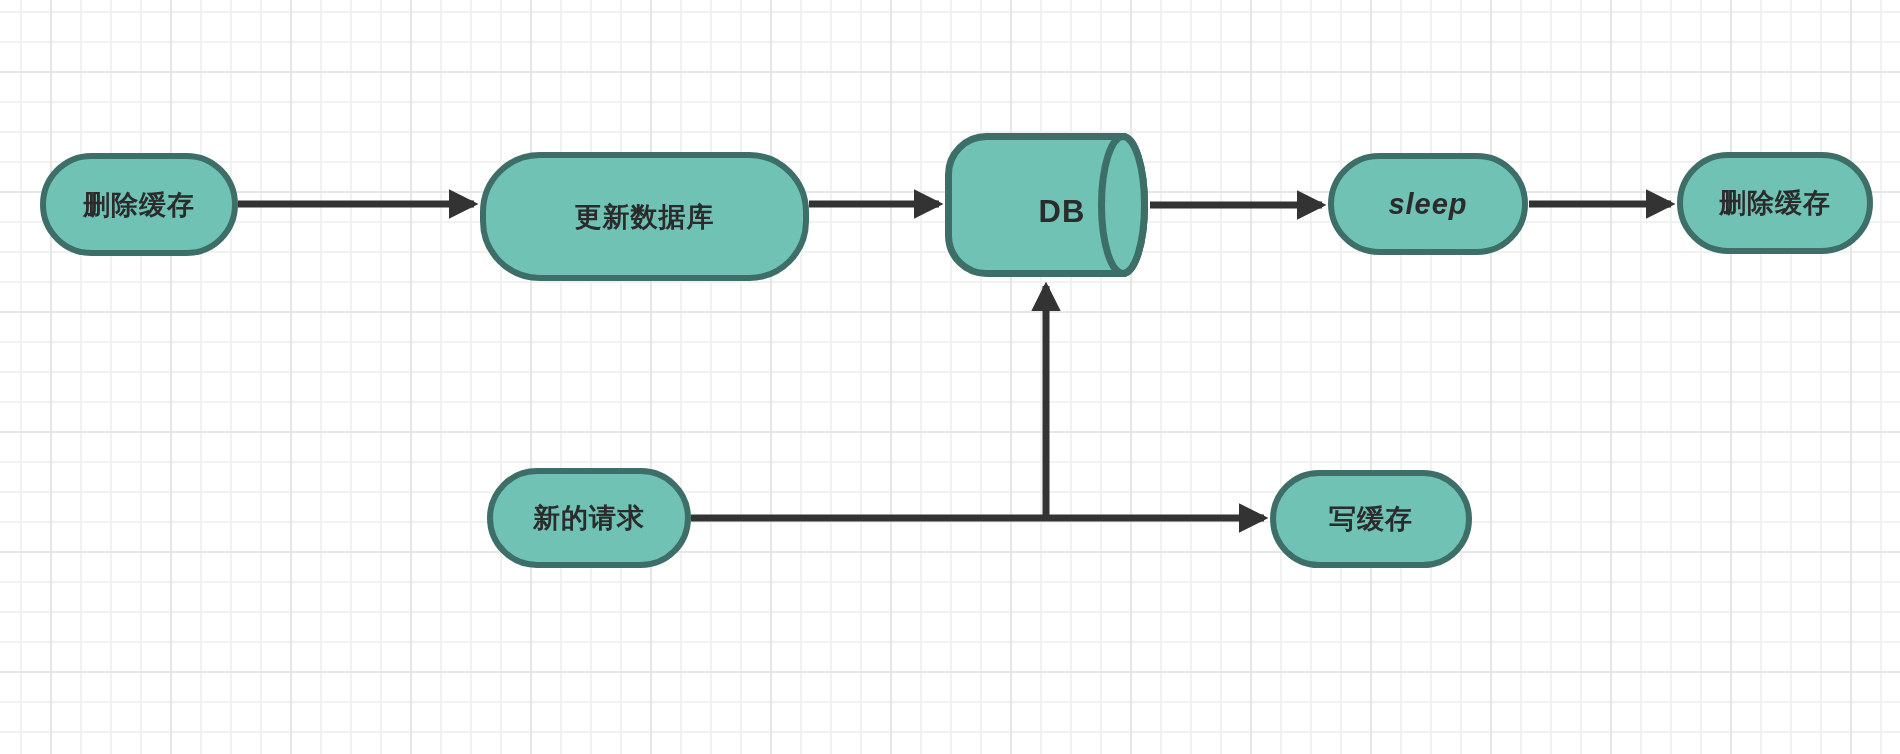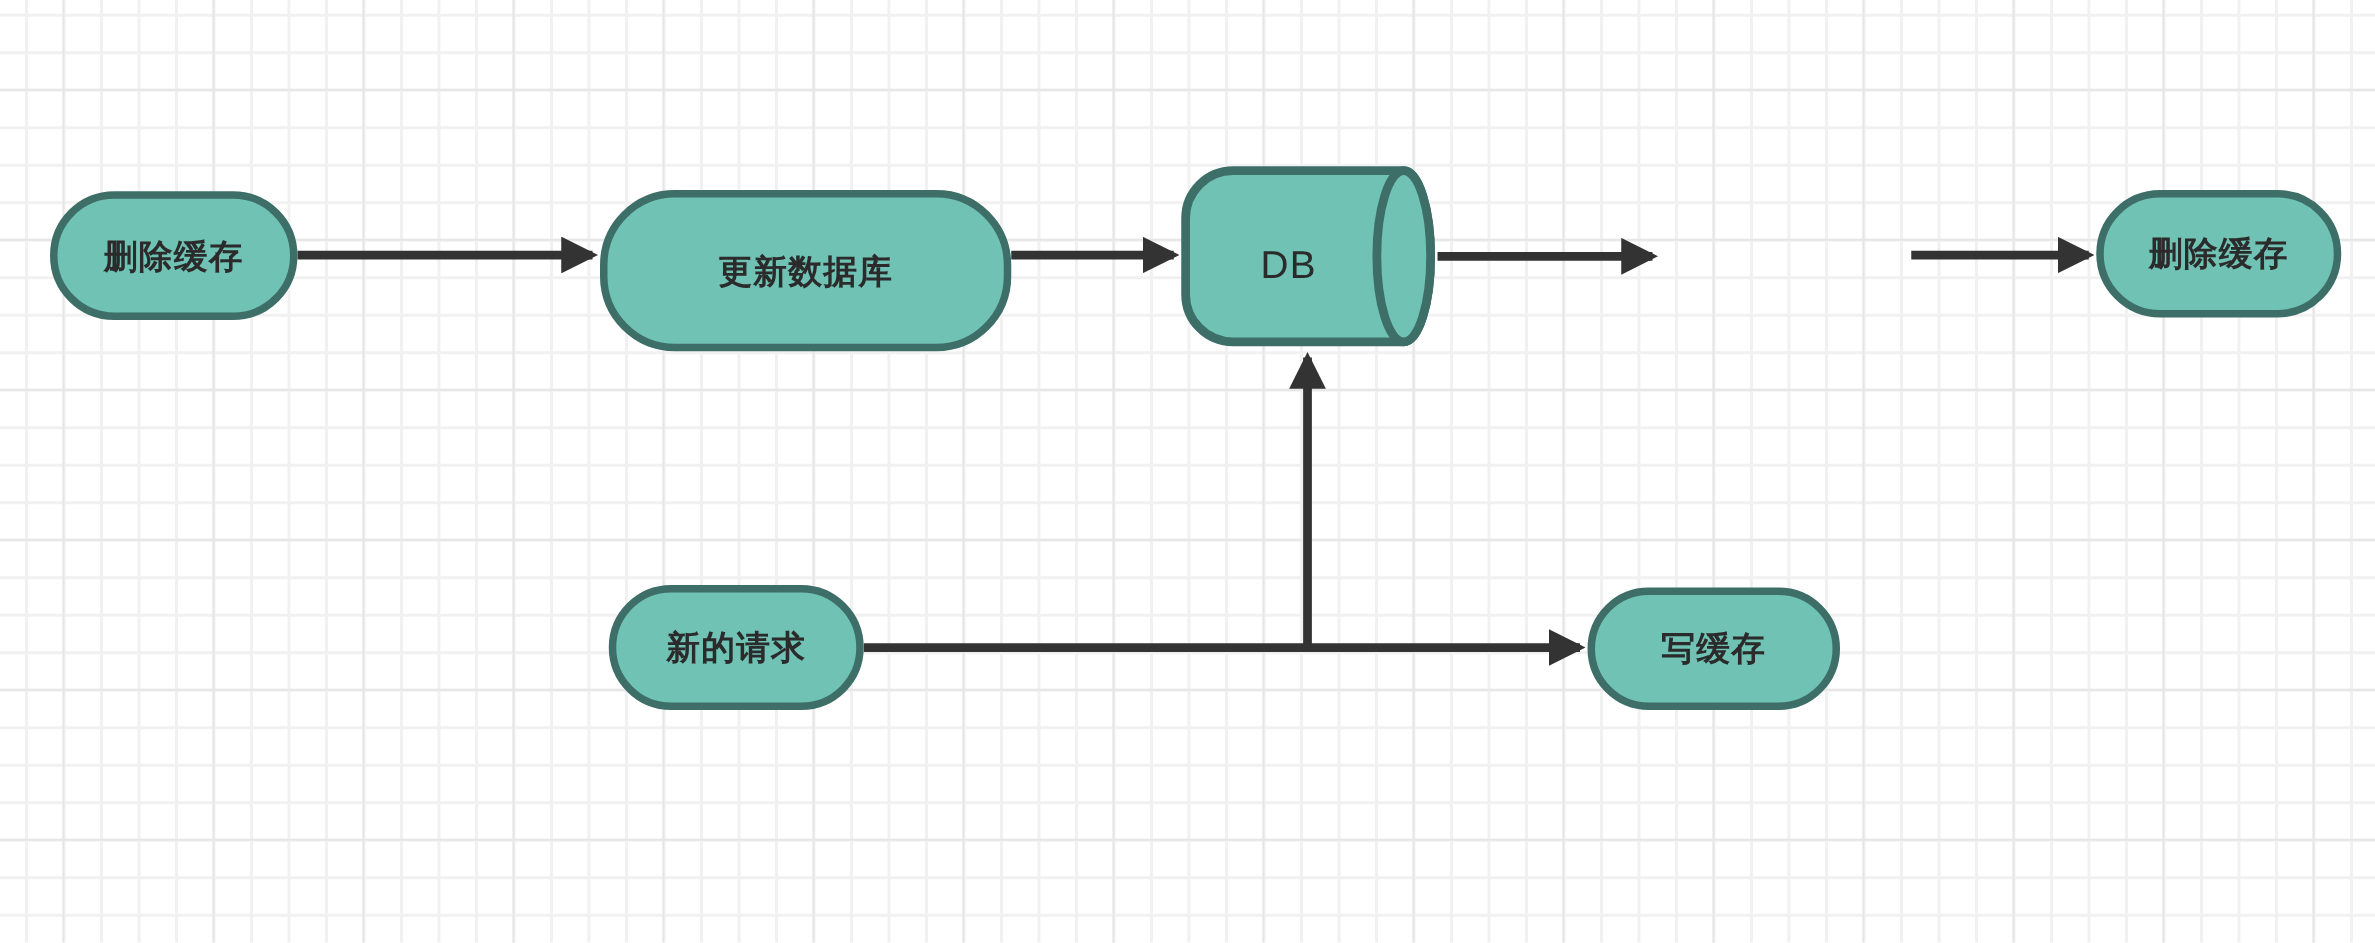--- a/index.html
+++ b/index.html
@@ -60,26 +60,26 @@
     border-radius:60px;
     color:var(--label);
     font-size:27px;
     font-weight:600;
     letter-spacing:1px;
     white-space:nowrap;
   }
   .node-label{pointer-events:none;}
   .db-label{
     position:absolute;
-    left:945px;top:133px;
+    left:976px;top:133px;
     width:172px;height:158px;
     display:flex;align-items:center;justify-content:center;
     color:var(--label);
     font-size:31px;
-    font-weight:normal;
+    font-weight:bold;
     letter-spacing:1px;
   }
   .sleep-style{font-style:italic;font-weight:bold;font-size:29px;}
   .n-delete-cache-1{left:40px;top:153px;width:198px;height:103px;}
   .n-update-database{left:480px;top:152px;width:329px;height:129px;}
   .n-sleep{left:1328px;top:153px;width:200px;height:102px;}
   .n-delete-cache-2{left:1677px;top:152px;width:196px;height:102px;}
   .n-new-request{left:487px;top:468px;width:204px;height:100px;}
   .n-write-cache{left:1270px;top:470px;width:202px;height:98px;}
 </style>
@@ -121,20 +121,23 @@
   <div class="node n-delete-cache-1">
     <span class="node-label">删除缓存</span>
   </div>
 
   <div class="node n-update-database">
     <span class="node-label">更新数据库</span>
   </div>
 
   <div class="db-label">DB</div>
 
+  <div class="node n-sleep">
+    <span class="node-label sleep-style">sleep</span>
+  </div>
 
   <div class="node n-delete-cache-2">
     <span class="node-label">删除缓存</span>
   </div>
 
   <div class="node n-write-cache">
     <span class="node-label">写缓存</span>
   </div>
 
   <div class="node n-new-request">

